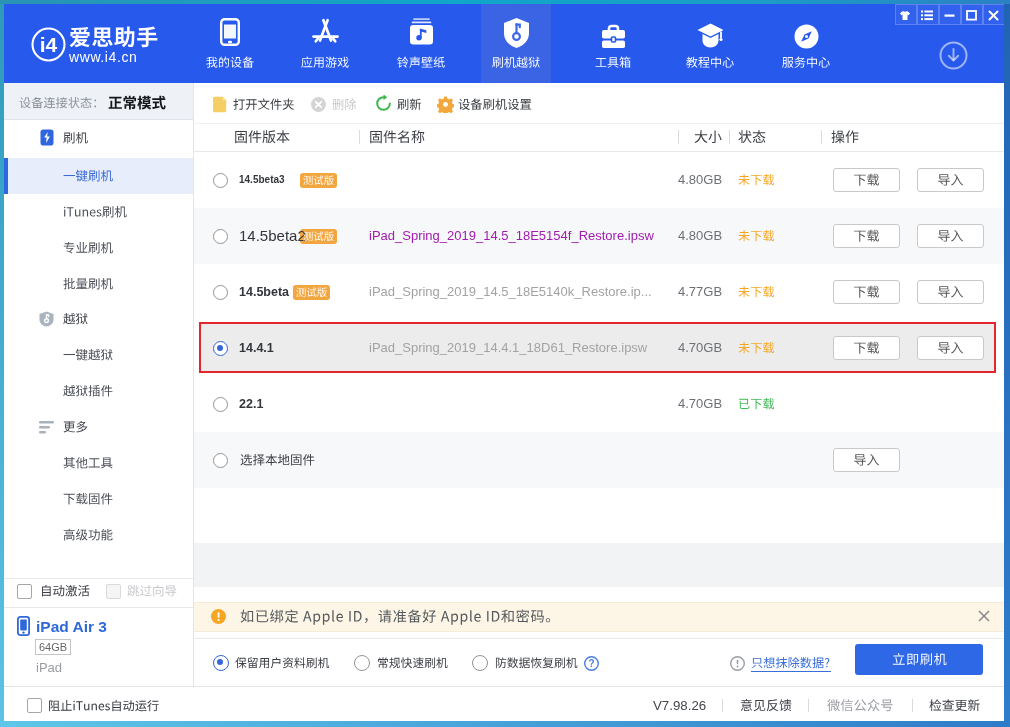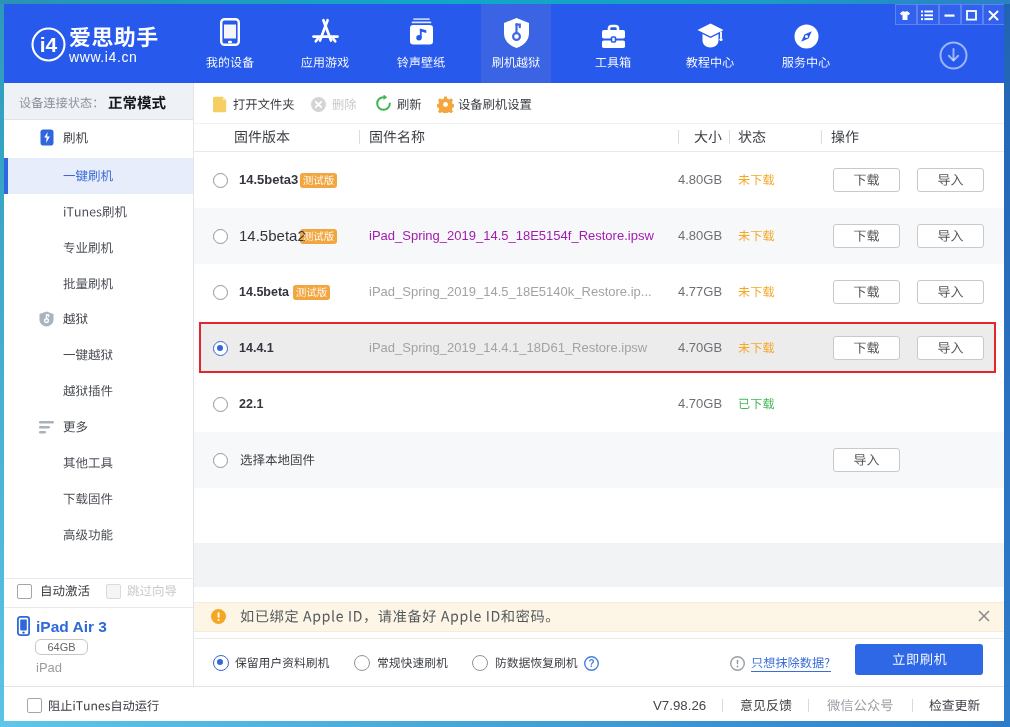--- a/index.html
+++ b/index.html
@@ -24,21 +24,21 @@
 #selrow{left:199px;top:322px;width:797px;height:51px;background:#ececec;border:2px solid #e1262d}
 #warn{left:194px;top:602px;width:810px;height:30px;background:#fdf6e7;border-top:1px solid #f5ecd8;border-bottom:1px solid #f5ecd8}
 .btn{width:67px;height:24px;background:#fff;border:1px solid #c9c9c9;border-radius:3px}
 #gobtn{left:855px;top:644px;width:128px;height:31px;background:#2e68e6;border-radius:3px}
 .radio{width:15px;height:15px;border:1.5px solid #949494;border-radius:50%;background:#fff}
 .radio.sel{border:1.5px solid #3565d8}
 .radio.sel:after{content:"";position:absolute;left:3px;top:3px;width:6px;height:6px;border-radius:50%;background:#3565d8}
 .chk{z-index:5;width:14px;height:14px;border:1px solid #a6a6a6;border-radius:2px;background:#fff}
 .chk.dis{border-color:#dadada;background:#f5f5f5}
 .badge{background:#f2a640;border-radius:3px;width:37px;height:15px}
-#gb{left:35px;top:639px;width:53px;height:16px;border:1px solid #c6c6c6;border-radius:6px;color:#666;font-size:11px;line-height:14px;text-align:center}
+#gb{left:35px;top:639px;width:36px;height:16px;border:1px solid #c6c6c6;border-radius:0;color:#666;font-size:11px;line-height:14px;text-align:center}
 #statusbar{left:4px;top:686px;width:1000px;height:35px;background:#fff;border-top:1px solid #e4e4e4}
 .vsep{width:1px;height:13px;background:#d9d9d9}
 .hsep{top:130px;width:1px;height:14px;background:#dcdcdc}
 .lat{position:absolute;white-space:pre}
 #uline{left:751px;top:671px;width:80px;height:1px;background:#3a6fd8}
 </style></head><body>
 <div id="win">
 <div id="header" class="abs"></div>
 <div id="navhl" class="abs"></div>
 <div id="sidebar" class="abs"></div>
@@ -85,21 +85,21 @@
 <div class="abs badge" style="left:300px;top:173px"></div>
 <div class="abs badge" style="left:300px;top:229px"></div>
 <div class="abs badge" style="left:293px;top:285px"></div>
 <div id="gb" class="abs">64GB</div>
 <div id="statusbar" class="abs"></div>
 <div class="abs vsep" style="left:722px;top:699px"></div>
 <div class="abs vsep" style="left:808px;top:699px"></div>
 <div class="abs vsep" style="left:912px;top:699px"></div>
 <div id="uline" class="abs"></div>
 <div class="lat" style="left:69px;top:47px;font-size:14px;color:#fff;line-height:21px;letter-spacing:0.6px">www.i4.cn</div>
-<div class="lat" style="left:239px;top:170.625px;font-size:13px;color:#33363b;line-height:18.75px;font-weight:bold">14.5beta3</div>
+<div class="lat" style="left:239px;top:170.625px;font-size:10px;color:#33363b;line-height:18.75px;font-weight:bold">14.5beta3</div>
 <div class="lat" style="left:678px;top:170.25px;font-size:13px;color:#6e7075;line-height:19.5px">4.80GB</div>
 <div class="lat" style="left:239px;top:226.625px;font-size:15px;color:#33363b;line-height:18.75px;font-weight:normal">14.5beta2</div>
 <div class="lat" style="left:369px;top:226.25px;font-size:13px;color:#a21caf;line-height:19.5px">iPad_Spring_2019_14.5_18E5154f_Restore.ipsw</div>
 <div class="lat" style="left:678px;top:226.25px;font-size:13px;color:#6e7075;line-height:19.5px">4.80GB</div>
 <div class="lat" style="left:239px;top:282.625px;font-size:12.5px;color:#33363b;line-height:18.75px;font-weight:bold">14.5beta</div>
 <div class="lat" style="left:369px;top:282.25px;font-size:13px;color:#a3a3a5;line-height:19.5px">iPad_Spring_2019_14.5_18E5140k_Restore.ip...</div>
 <div class="lat" style="left:678px;top:282.25px;font-size:13px;color:#6e7075;line-height:19.5px">4.77GB</div>
 <div class="lat" style="left:239px;top:338.625px;font-size:12.5px;color:#33363b;line-height:18.75px;font-weight:bold">14.4.1</div>
 <div class="lat" style="left:369px;top:338.25px;font-size:13px;color:#a3a3a5;line-height:19.5px">iPad_Spring_2019_14.4.1_18D61_Restore.ipsw</div>
 <div class="lat" style="left:678px;top:338.25px;font-size:13px;color:#6e7075;line-height:19.5px">4.70GB</div>

